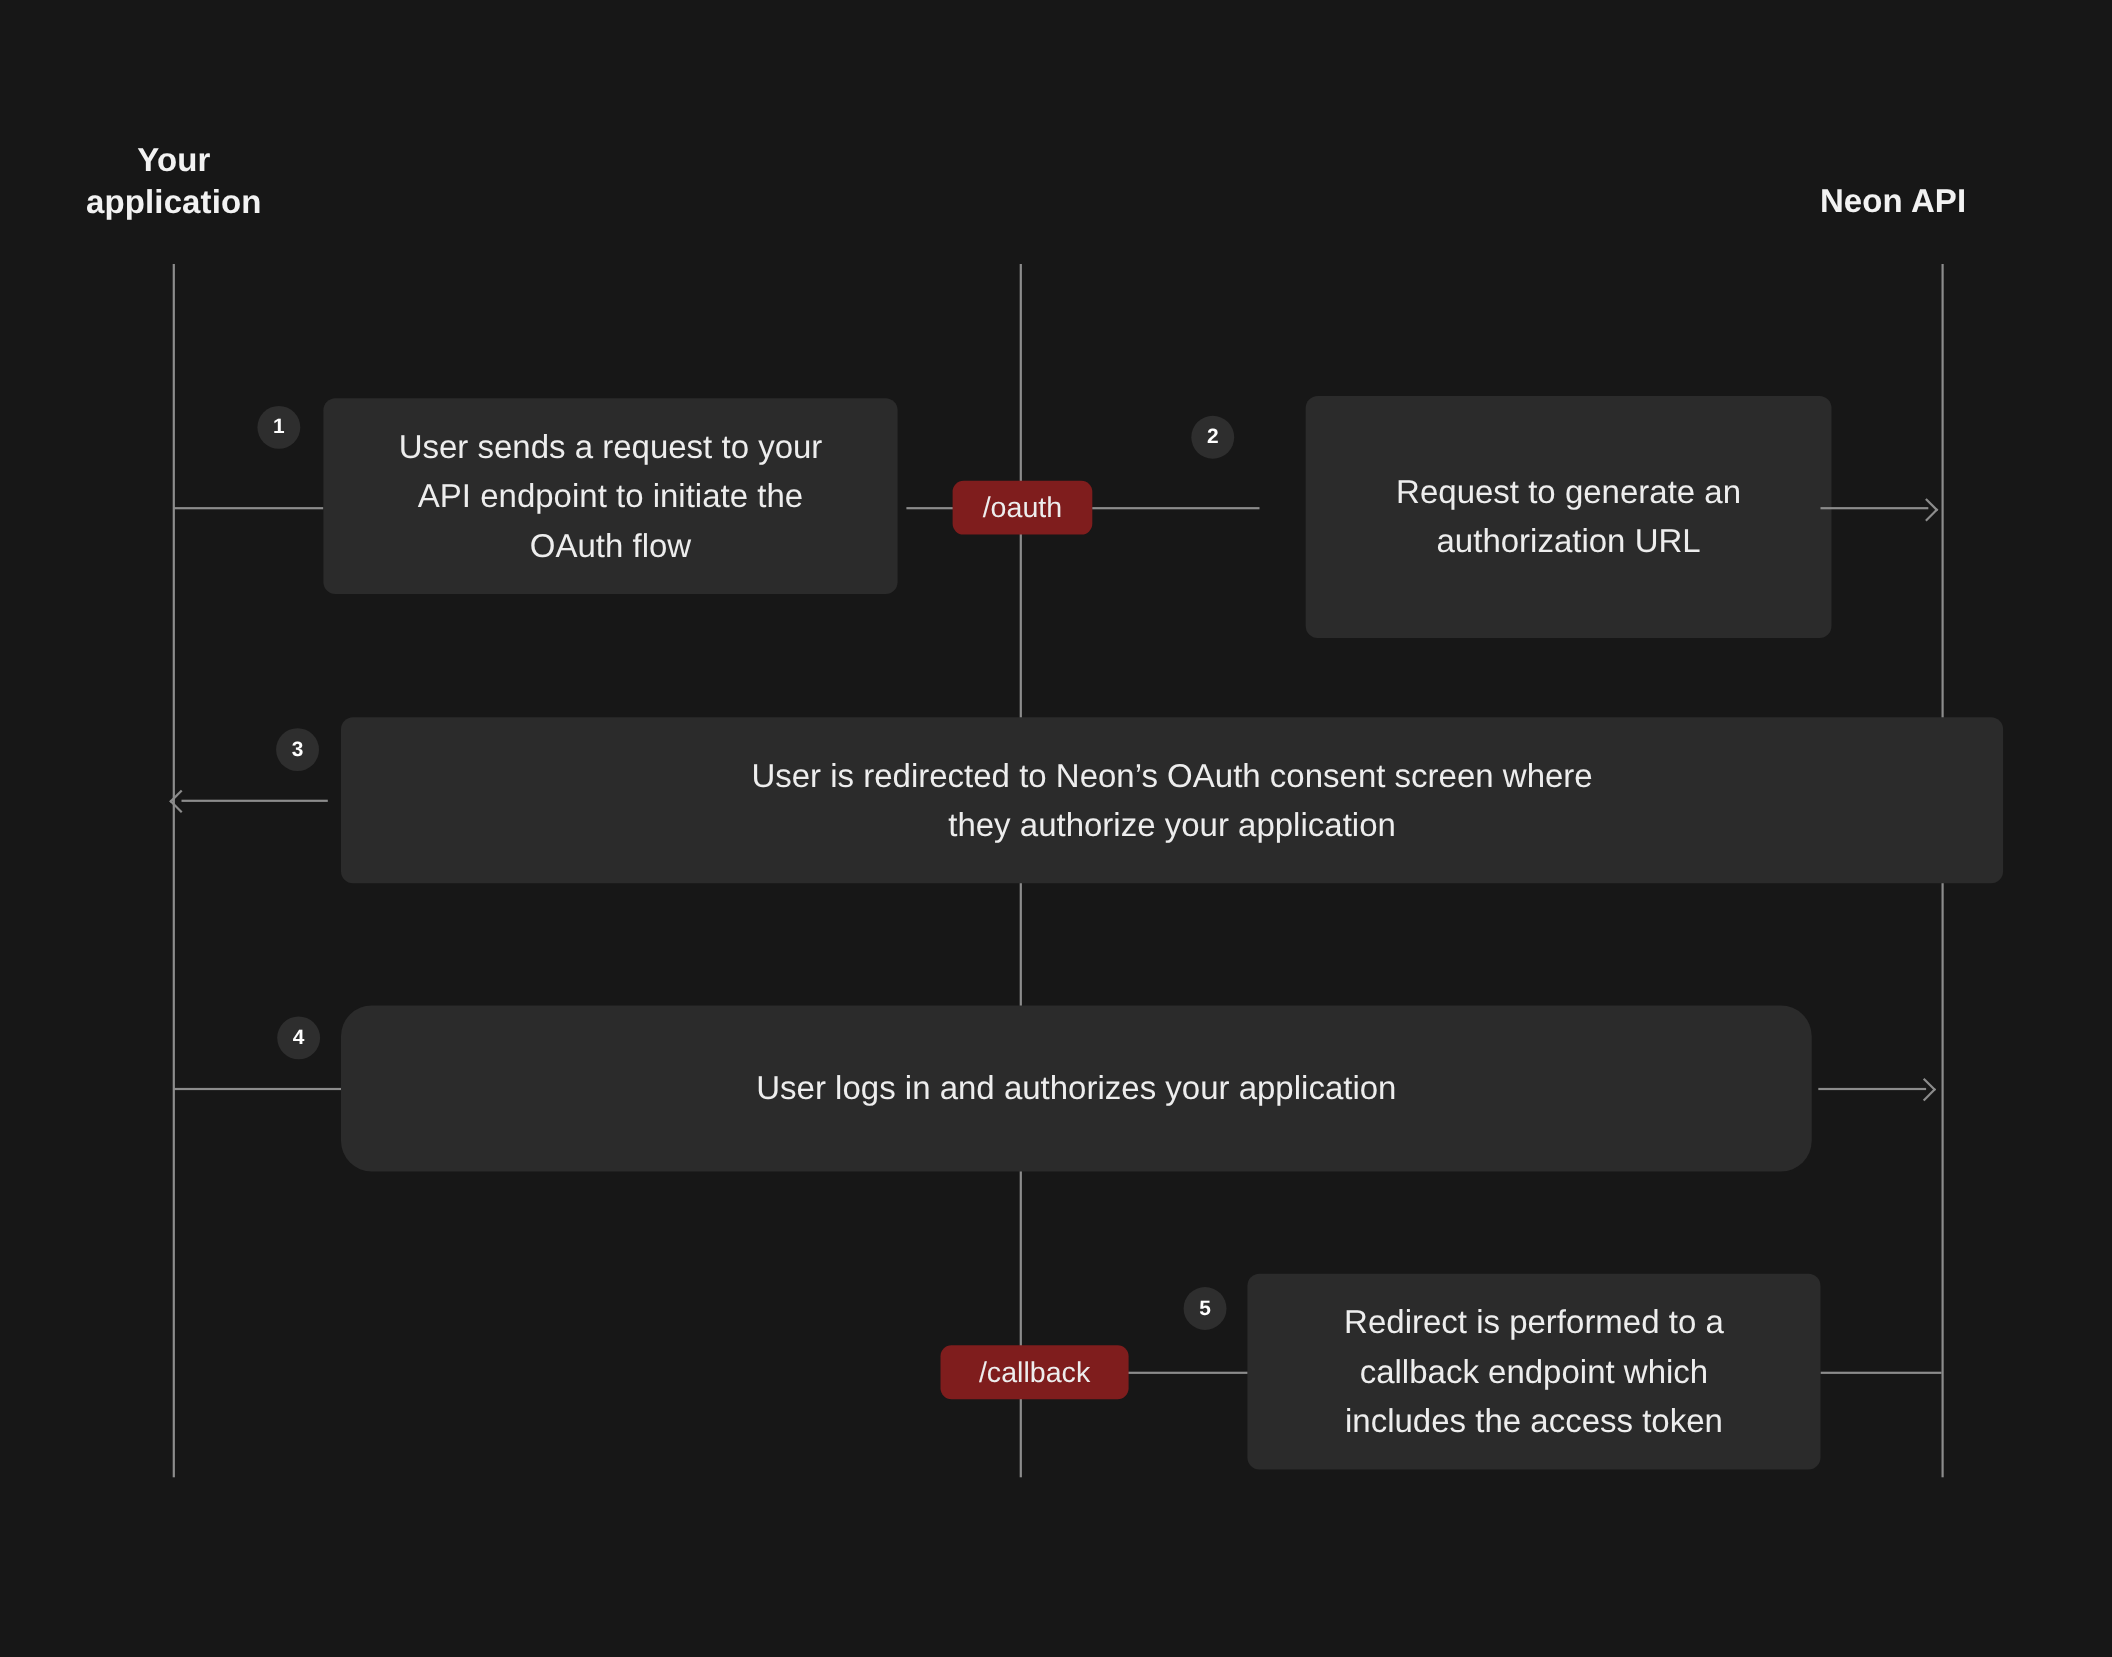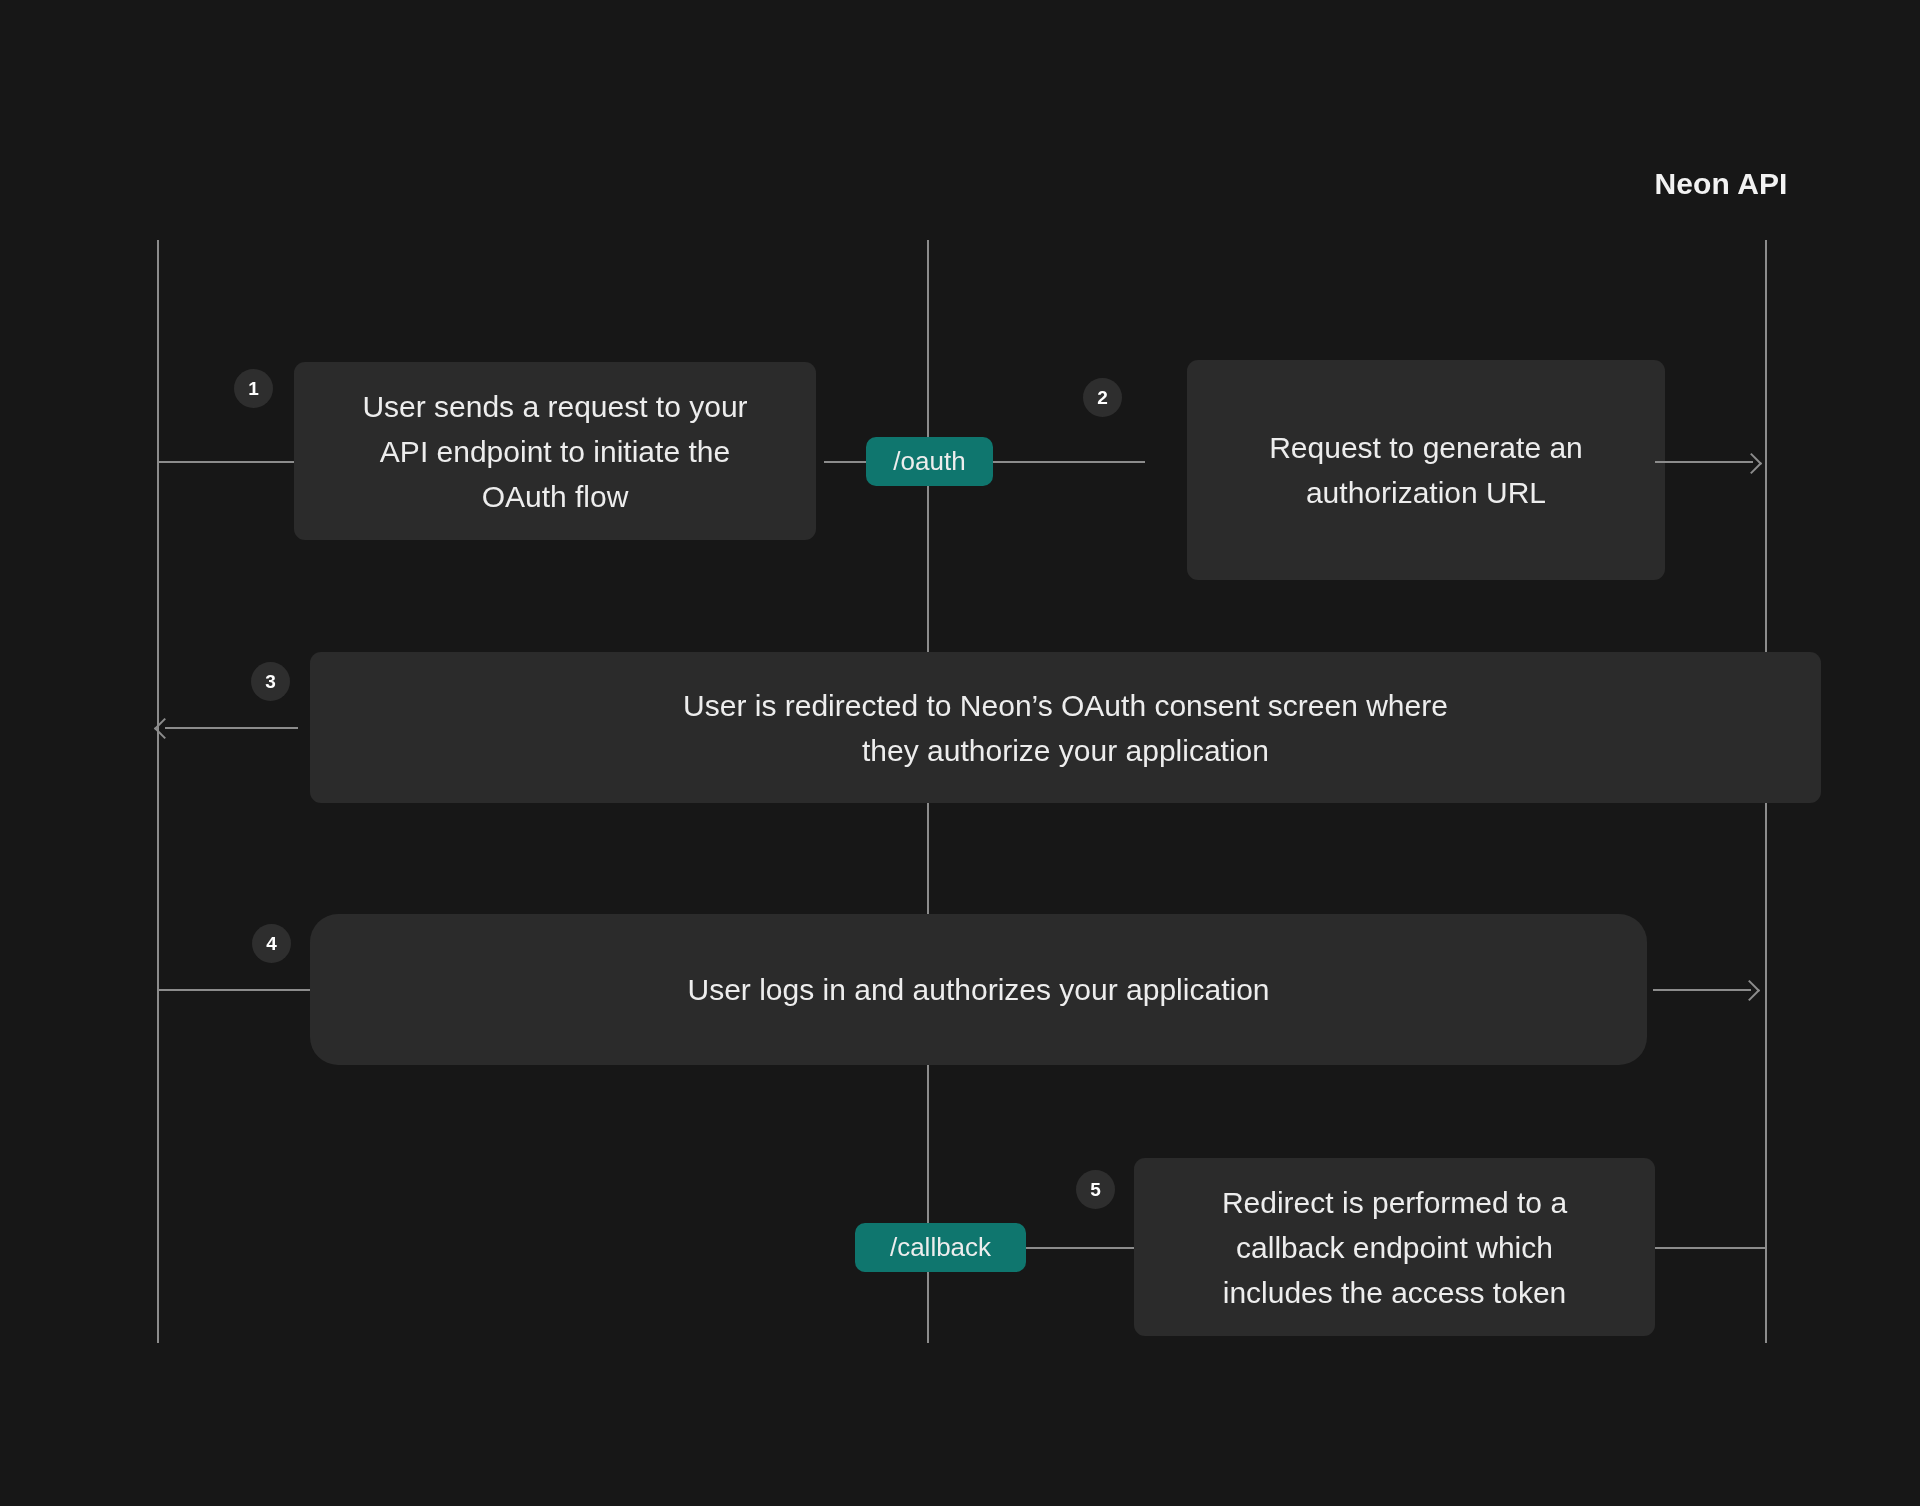--- a/index.html
+++ b/index.html
@@ -96,40 +96,42 @@
     font-size: 19px;
     font-weight: 700;
     display: flex;
     align-items: center;
     justify-content: center;
   }
 
   
   .pill {
     position: absolute;
-    background: #0f766e;
+    background: #7f1d1d;
     border-radius: 10px;
     color: #ededed;
     font-size: 26px;
     padding: 10px 16px;
     display: flex;
     align-items: center;
     justify-content: center;
     box-sizing: border-box;
   }
 </style>
 </head>
 <body>
 
 <div id="canvas">
 
   <div class="lifeline ll-0"></div>
   <div class="lifeline ll-1"></div>
   <div class="lifeline ll-2"></div>
 
+  <div class="actor a-0">Your
+application</div>
   <div class="actor a-2">Neon API</div>
 
   <div class="row">
 
     <div class="conn" style="left:158px; top:461px; width:136px;"></div>
     <div class="badge" style="left:234px; top:369px;">1</div>
     <div class="card" style="left:294px; top:362px; width:522px; height:178px;">
       <div class="card-text">User sends a request to your
 API endpoint to initiate the
 OAuth flow</div>

